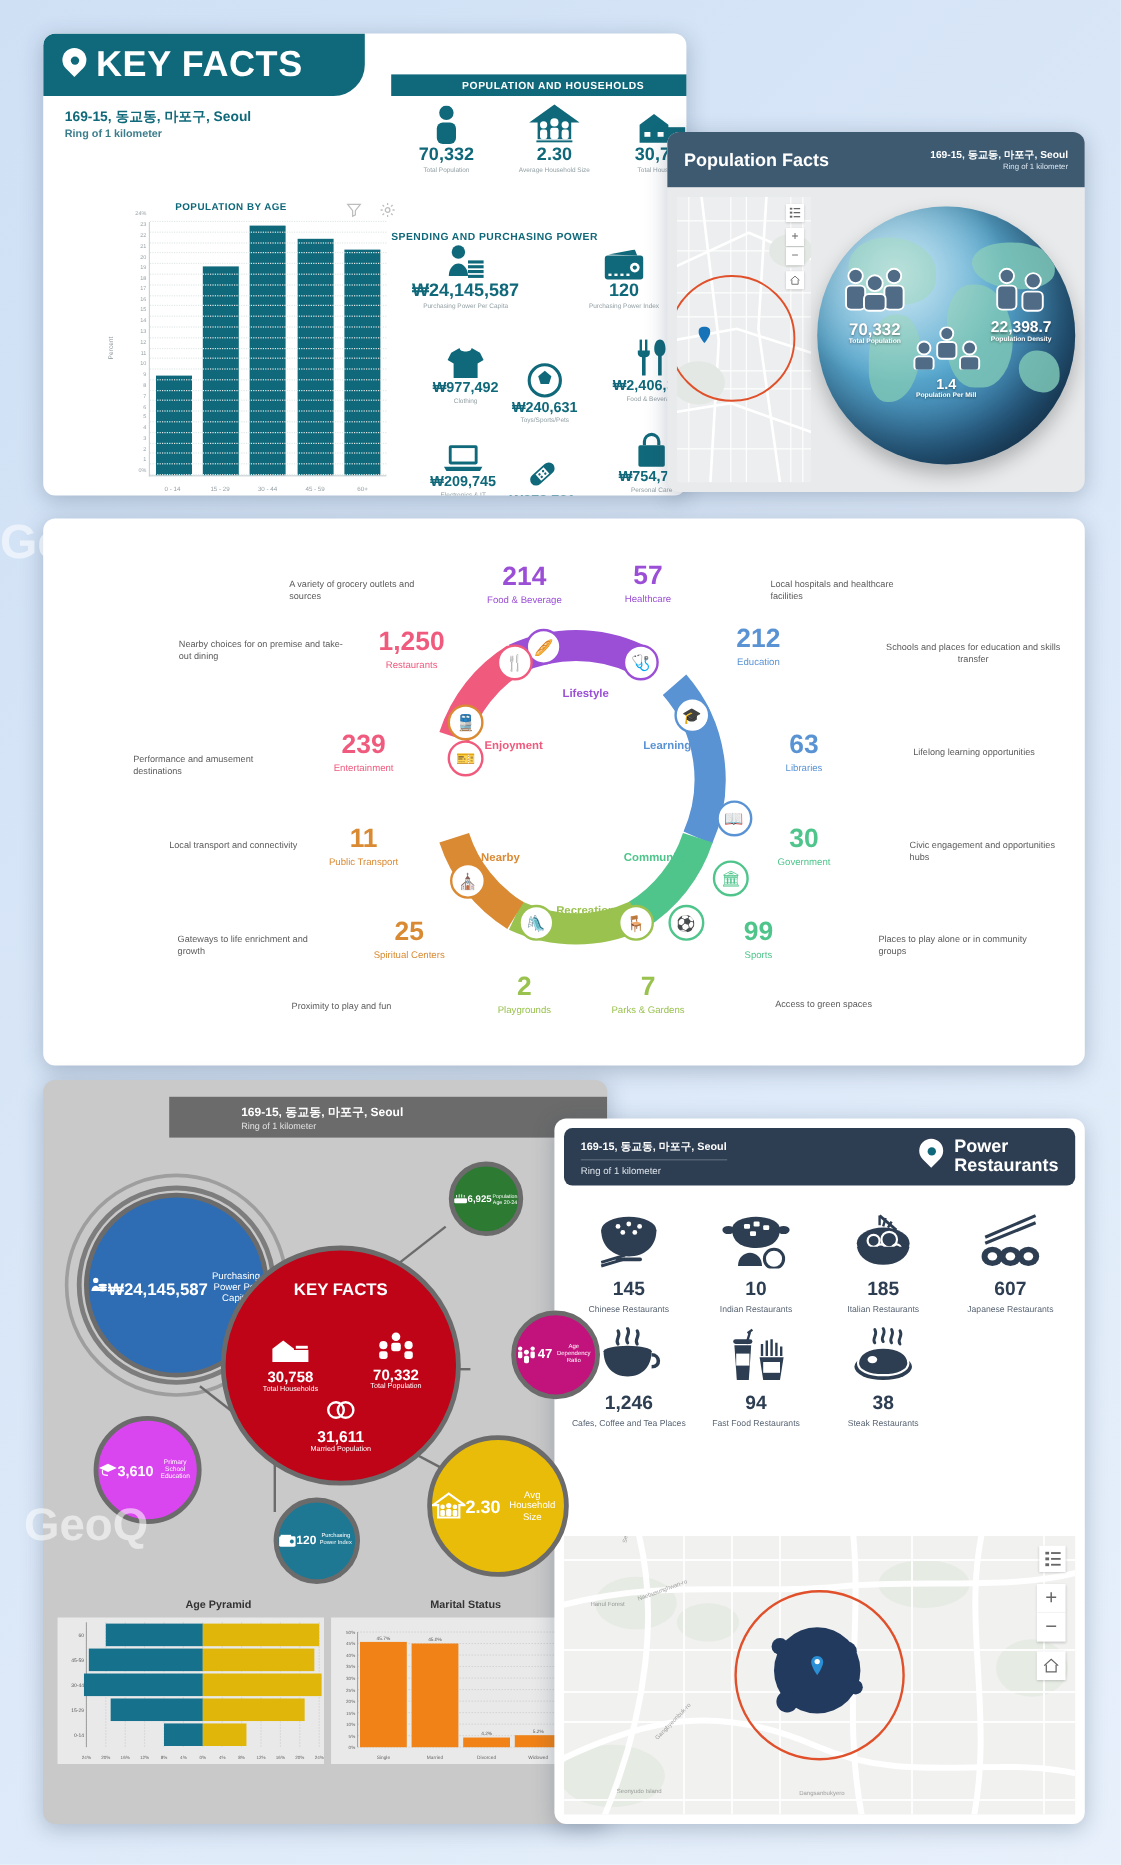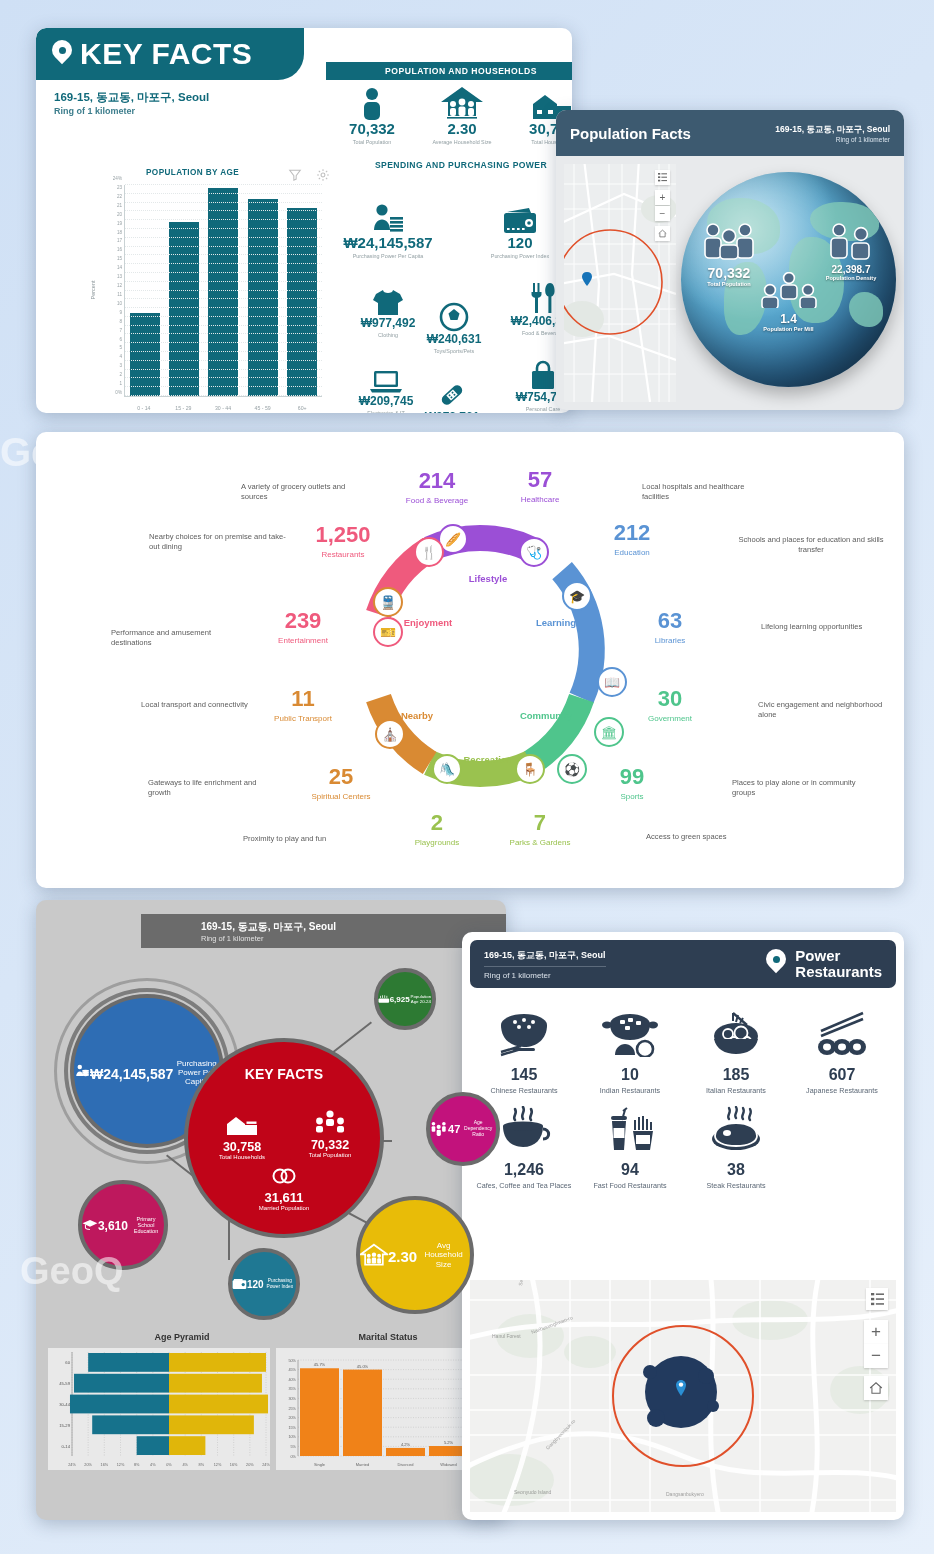--- a/index.html
+++ b/index.html
@@ -30,21 +30,21 @@
   .bc-plot { position:absolute; left:26px; top:2px; right:2px; bottom:18px; border-left:1px solid #c9d2d4; border-bottom:1px solid #c9d2d4; display:flex; align-items:flex-end; justify-content:space-around; }
   .bc-bar { width:30px; background:#10697a; }
   .bc-ylab { position:absolute; left:-14px; top:45%; transform:rotate(-90deg); font-size:5.5px; color:#8a9599; }
   .bc-yaxis { position:absolute; left:0; top:0; width:26px; bottom:18px; }
   .bc-yt { position:absolute; right:2px; font-size:4.6px; color:#98a2a6; transform:translateY(-50%); }
   .bc-xt { position:absolute; bottom:4px; font-size:5.2px; color:#98a2a6; text-align:center; transform:translateX(-50%); }
   .bc-grid { position:absolute; left:0; right:0; border-top:1px dotted #e3e8e9; }
 
   .pnl-head { background:#10697a; color:#fff; font-size:8.6px; font-weight:bold; text-align:center; padding:4px 0; letter-spacing:.5px; }
   #ph-pop { position:absolute; left:290px; top:34px; width:270px; }
-  .sec-title2 { position:absolute; left:290px; top:132px; width:270px; text-align:center; font-size:8.6px; font-weight:bold; color:#10697a; letter-spacing:.4px;}
+  .sec-title2 { position:absolute; left:290px; top:164px; width:270px; text-align:left; font-size:8.6px; font-weight:bold; color:#10697a; letter-spacing:.4px;}
   .stat { position:absolute; text-align:center; }
   .stat .num { font-size:15px; font-weight:bold; color:#10697a; white-space:nowrap;}
   .stat .lab { font-size:5.4px; color:#93a0a4; margin-top:2px; line-height:1.25;}
   .stat .ico { height:36px; display:flex; align-items:flex-end; justify-content:center; color:#10697a; }
   .stat.small .num { font-size:12px; }
 
   
   #p-globe { left:556px; top:110px; width:348px; height:300px; background:#e8eaec; }
   .gl-head { height:46px; background:#3d5a70; display:flex; align-items:center; justify-content:space-between; padding:0 14px; }
   .gl-head h2 { color:#fff; font-size:15px; font-weight:bold; }
@@ -425,21 +425,21 @@
 
       <div class="gstat" style="right:4px; top:50px; width:82px;">
         <svg width="52" height="38" viewBox="0 0 52 38">
           <g fill="#4f6b86" stroke="#fff" stroke-width="1.6">
             <circle cx="14" cy="8" r="6"></circle>
               <rect x="6" y="16" width="16" height="20" rx="4"></rect>
             <circle cx="36" cy="12" r="6.4"></circle>
               <rect x="27" y="21" width="17" height="16" rx="4"></rect>
           </g>
         </svg>
-        <div class="n" style="font-size:10px;">22,398.7</div>
+        <div class="n" style="font-size:13px;">22,398.7</div>
         <div class="l">Population Density</div>
       </div>
 
       <div class="gstat" style="left:50%; transform:translateX(-50%); top:100px; width:90px;">
         <svg width="62" height="36" viewBox="0 0 62 36">
           <g fill="#4f6b86" stroke="#fff" stroke-width="1.6">
             <circle cx="31" cy="6" r="5.4"></circle>
               <rect x="23" y="13" width="16" height="14" rx="3.5"></rect>
             <circle cx="12" cy="18" r="5.4"></circle>
               <rect x="4" y="25" width="16" height="12" rx="3.5"></rect>
@@ -491,21 +491,21 @@
           <div class="v">63</div>
           <div class="c">Libraries</div>
         </div>
         <div class="ring-icon" style="left: 576px; top: 250px; border-color: rgb(90, 147, 212); color: rgb(90, 147, 212);">📖</div>
         <div class="ring-desc" style="left: 725px; top: 190px; width: 110px; text-align: left;">Lifelong learning opportunities</div>
         <div class="ring-num" style="left: 634px; top: 273px; color: rgb(79, 197, 140);">
           <div class="v">30</div>
           <div class="c">Government</div>
         </div>
         <div class="ring-icon" style="left: 573px; top: 300px; border-color: rgb(79, 197, 140); color: rgb(79, 197, 140);">🏛</div>
-        <div class="ring-desc" style="left: 722px; top: 268px; width: 130px; text-align: left;">Civic engagement and neighborhood alone</div>
+        <div class="ring-desc" style="left: 722px; top: 268px; width: 130px; text-align: left;">Civic engagement and opportunities hubs</div>
         <div class="ring-num" style="left: 596px; top: 351px; color: rgb(79, 197, 140);">
           <div class="v">99</div>
           <div class="c">Sports</div>
         </div>
         <div class="ring-icon" style="left: 536px; top: 337px; border-color: rgb(79, 197, 140); color: rgb(79, 197, 140);">⚽</div>
         <div class="ring-desc" style="left: 696px; top: 346px; width: 130px; text-align: left;">Places to play alone or in community groups</div>
         <div class="ring-num" style="left: 504px; top: 397px; color: rgb(154, 194, 79);">
           <div class="v">7</div>
           <div class="c">Parks &amp; Gardens</div>
         </div>
@@ -637,21 +637,21 @@
           <circle cx="20" cy="3.5" r="2.6"></circle>
           <rect x="17.4" y="7" width="5.2" height="8" rx="1.6"></rect>
           <circle cx="12.5" cy="8" r="3" fill="#fff"></circle>
           <rect x="9.6" y="12" width="6" height="9" rx="2"></rect>
         </g>
       </svg>
     <div class="bn" style="font-size:11px;">47</div>
     <div class="bl" style="font-size:5px;">Age Dependency Ratio</div>
   </div>
 
-  <div class="bubble" style="left:42px; top:280px; width:90px; height:90px; background:#be185d;">
+  <div class="bubble" style="left:42px; top:280px; width:90px; height:90px; background:#d946ef;">
     <svg width="28" height="20" viewBox="0 0 28 20">
         <path d="M14 1 L27 7 L14 13 L1 7Z" fill="#fff"></path>
         <path d="M6 9.5v5c0 2 4 3.4 8 3.4" fill="none" stroke="#fff" stroke-width="1.8"></path>
       </svg>
     <div class="bn" style="font-size:12px; margin-top:2px;">3,610</div>
     <div class="bl" style="font-size:5.5px;">Primary School Education</div>
   </div>
 
   <div class="bubble" style="left:192px; top:348px; width:72px; height:72px; background:#1f7893;">
     <svg width="24" height="18" viewBox="0 0 24 18">

